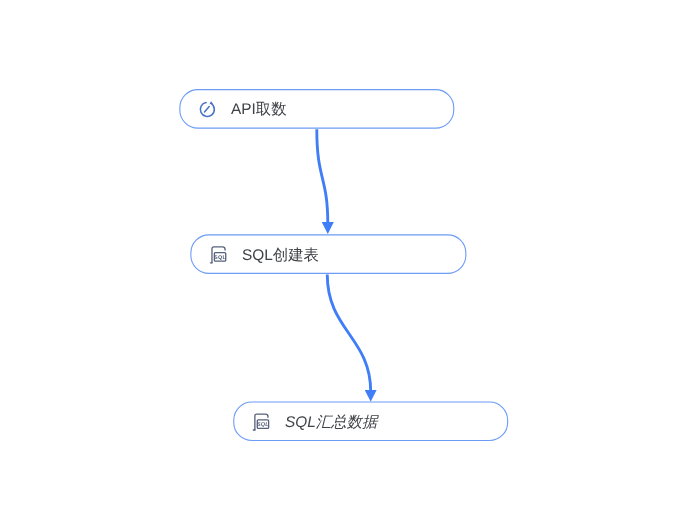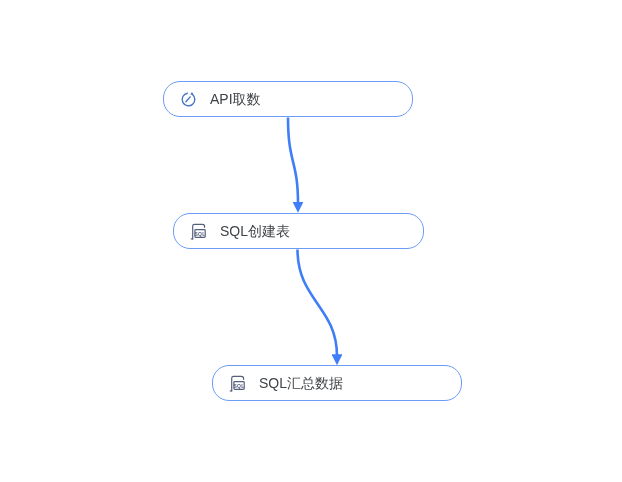--- a/index.html
+++ b/index.html
@@ -93,21 +93,21 @@
       <svg width="19" height="19" viewBox="0 0 19 19" xmlns="http://www.w3.org/2000/svg">
         <path class="sqlstroke" d="M3.7 16.9 L3.7 4.2 C3.7 3 4.5 2.4 5.5 2.4 L13.4 2.4 C14.8 2.4 15.6 3.2 15.6 4.5 L15.6 5.3"></path>
         <path class="sqlstroke" d="M2.3 16.9 L3.7 16.9"></path>
         <rect class="sqlstroke" x="5.9" y="7.7" width="10.3" height="7.7" rx="0.8"></rect>
         <text class="sqltext" x="11" y="13.5" text-anchor="middle">SQL</text>
       </svg>
     </span>
     <span class="label">SQL创建表</span>
   </div>
 
-  <div class="node" style="left: 212px; top: 365px; width: 250px; height: 36px;">
+  <div class="node" style="left: 212px; top: 365px; width: 250px; height: 36px; font-style: italic;">
     <span class="icon">
       <svg width="19" height="19" viewBox="0 0 19 19" xmlns="http://www.w3.org/2000/svg">
         <path class="sqlstroke" d="M3.7 16.9 L3.7 4.2 C3.7 3 4.5 2.4 5.5 2.4 L13.4 2.4 C14.8 2.4 15.6 3.2 15.6 4.5 L15.6 5.3"></path>
         <path class="sqlstroke" d="M2.3 16.9 L3.7 16.9"></path>
         <rect class="sqlstroke" x="5.9" y="7.7" width="10.3" height="7.7" rx="0.8"></rect>
         <text class="sqltext" x="11" y="13.5" text-anchor="middle">SQL</text>
       </svg>
     </span>
     <span class="label">SQL汇总数据</span>
   </div>

